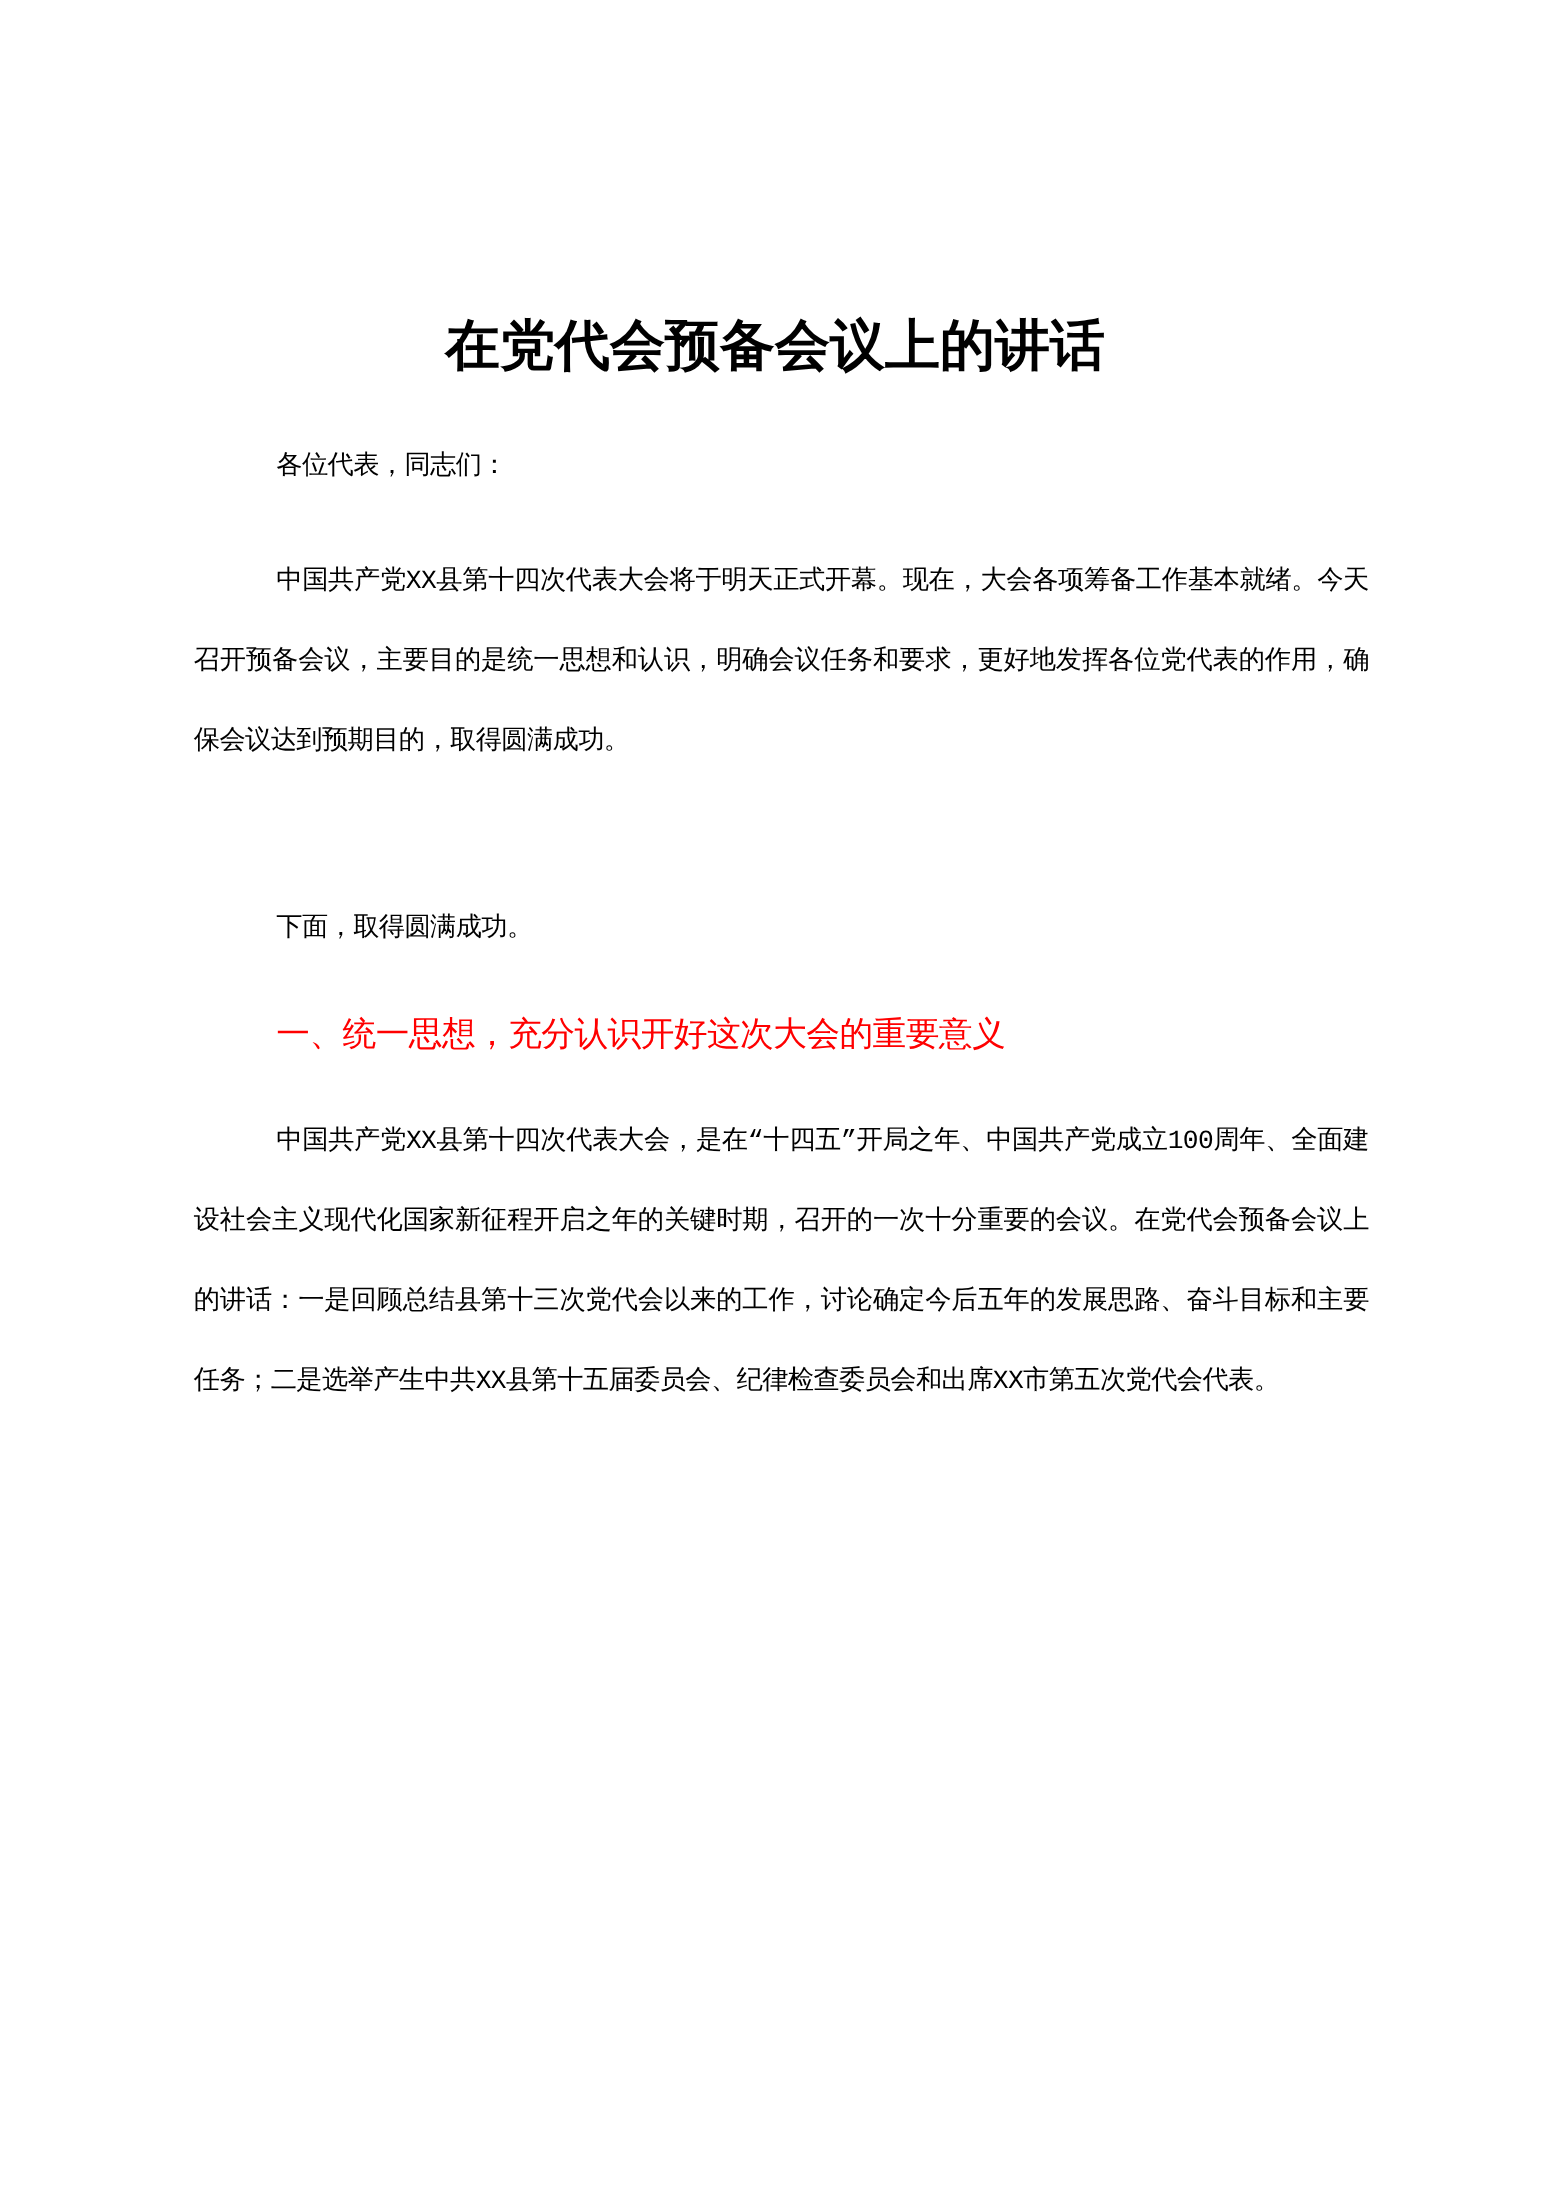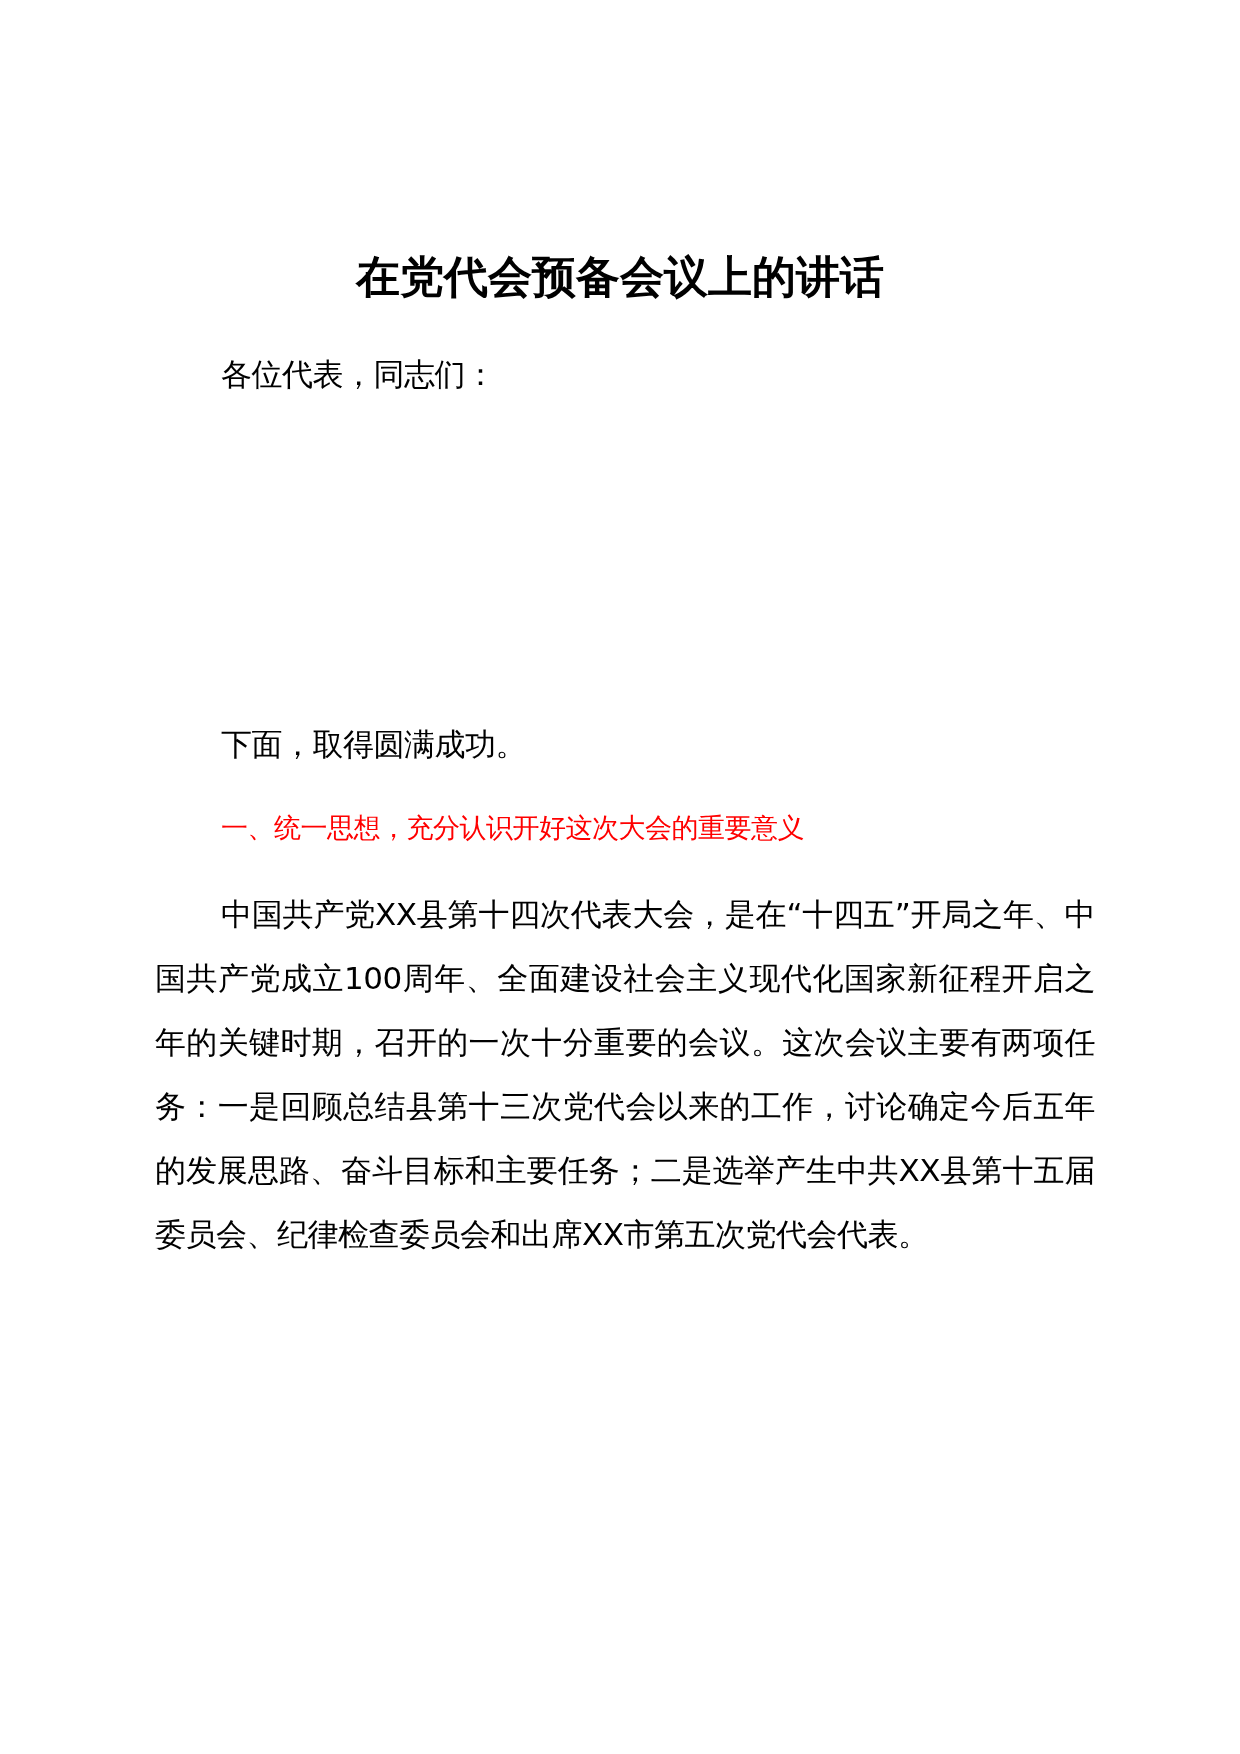--- a/index.html
+++ b/index.html
@@ -30,26 +30,27 @@
       text-align: center;
       font-size: 44px;
       font-weight: bold;
       line-height: 60px;
       letter-spacing: 0px;
     }
     .body-text {
       position: absolute;
       left: 155px;
       width: 940px;
-      font-size: 31px;
+      font-size: 21px;
       line-height: 64px;
       text-align: justify;
       text-align-last: left;
       word-break: break-all;
       letter-spacing: -0.5px;
+      font-family: Liberation Mono, monospace;
     }
     .p1 { top: 342px; text-indent: 66px; }
     .p2 { top: 434px; text-indent: 66px; }
     .p3 { top: 712px; text-indent: 66px; }
     .h1 {
       position: absolute;
       left: 221px;
       top: 796px;
       font-size: 27px;
       line-height: 64px;
@@ -59,19 +60,20 @@
     .p4 { top: 882px; text-indent: 66px; }
   </style>
 </head>
 <body>
 
 <div class="page">
   <div class="title">在党代会预备会议上的讲话</div>
 
   <div class="body-text p1">各位代表，同志们：</div>
 
+  <div class="body-text p2">中国共产党XX县第十四次代表大会将于明天正式开幕。现在，大会各项筹备工作基本就绪。今天召开预备会议，主要目的是统一思想和认识，明确会议任务和要求，更好地发挥各位党代表的作用，确保会议达到预期目的，取得圆满成功。</div>
 
   <div class="body-text p3">下面，取得圆满成功。</div>
 
   <div class="h1">一、统一思想，充分认识开好这次大会的重要意义</div>
 
-  <div class="body-text p4">中国共产党XX县第十四次代表大会，是在“十四五”开局之年、中国共产党成立100周年、全面建设社会主义现代化国家新征程开启之年的关键时期，召开的一次十分重要的会议。这次会议主要有两项任务：一是回顾总结县第十三次党代会以来的工作，讨论确定今后五年的发展思路、奋斗目标和主要任务；二是选举产生中共XX县第十五届委员会、纪律检查委员会和出席XX市第五次党代会代表。</div>
+  <div class="body-text p4">中国共产党XX县第十四次代表大会，是在“十四五”开局之年、中国共产党成立100周年、全面建设社会主义现代化国家新征程开启之年的关键时期，召开的一次十分重要的会议。在党代会预备会议上的讲话：一是回顾总结县第十三次党代会以来的工作，讨论确定今后五年的发展思路、奋斗目标和主要任务；二是选举产生中共XX县第十五届委员会、纪律检查委员会和出席XX市第五次党代会代表。</div>
 </div>
 
 </body></html>

